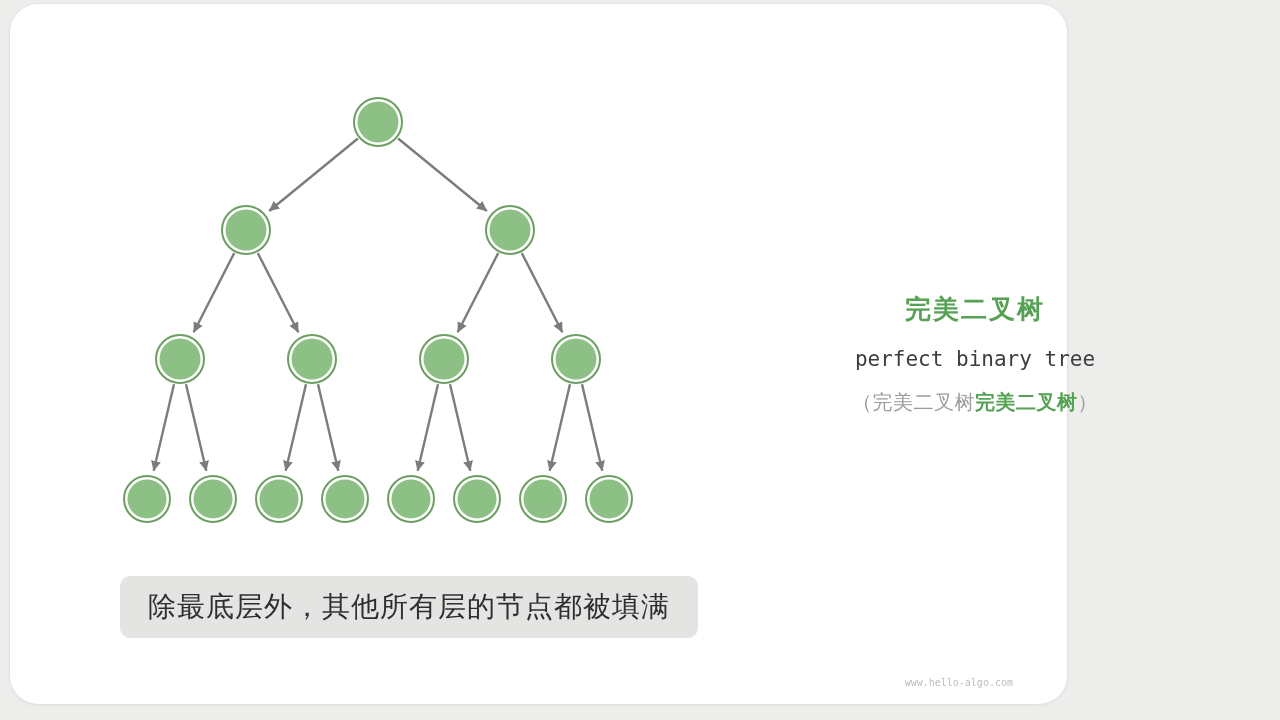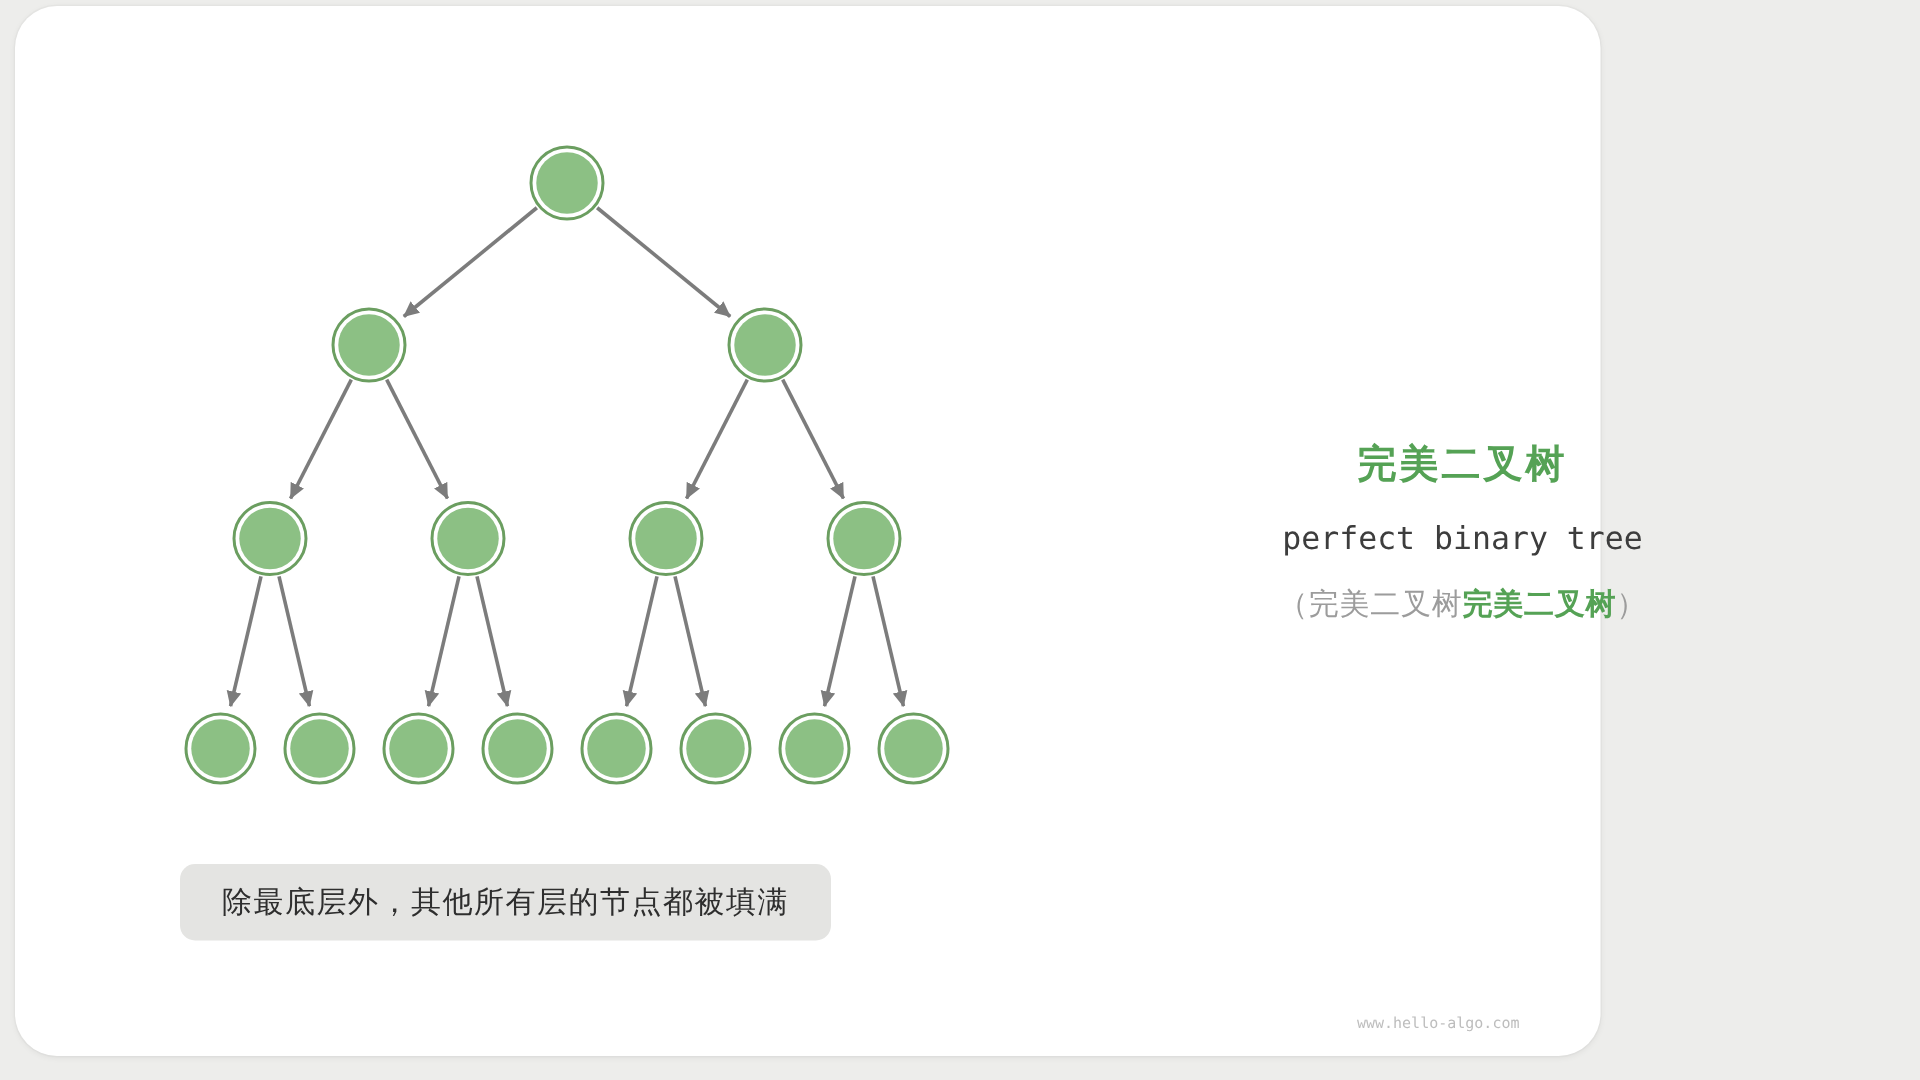--- a/index.html
+++ b/index.html
@@ -53,21 +53,21 @@
   }
   .info-note .note-bold {
     font-weight: bold;
     color: #55A255;
   }
   .caption {
     position: absolute;
     left: 110px; top: 572px;
     background: #E4E4E2;
     color: #2E2E2E;
-    font-size: 20px;
+    font-size: 28px;
     letter-spacing: 1px;
     padding: 12px 28px;
     border-radius: 10px;
     white-space: nowrap;
   }
   .watermark {
     position: absolute;
     right: 54px; bottom: 16px;
     font-family: "DejaVu Sans Mono", "Liberation Mono", monospace;
     font-size: 10px;

